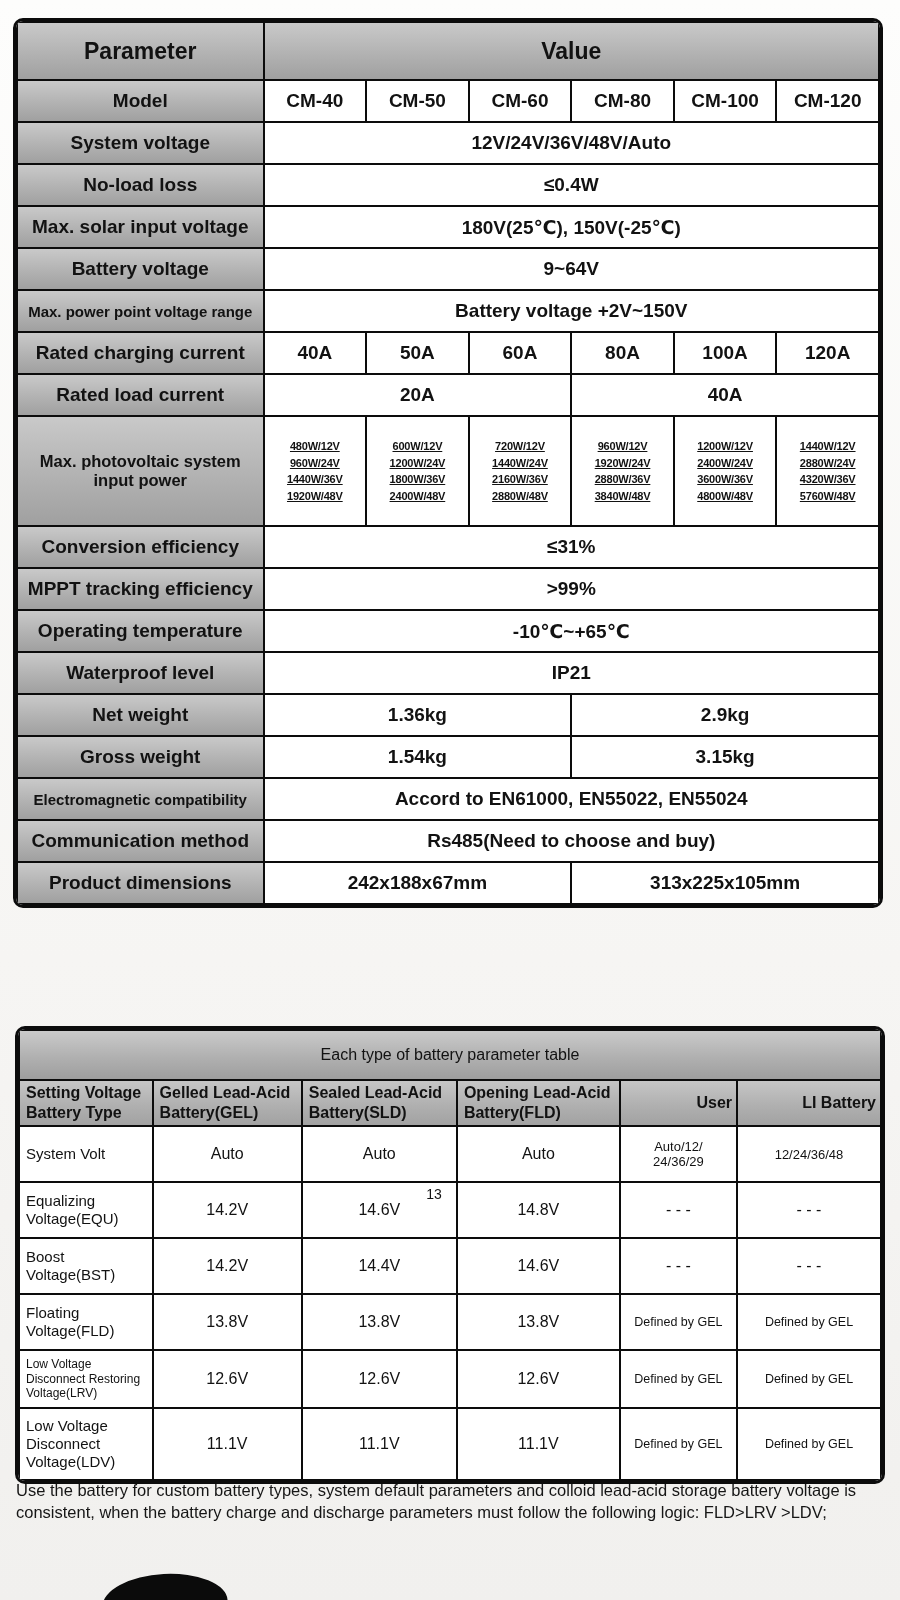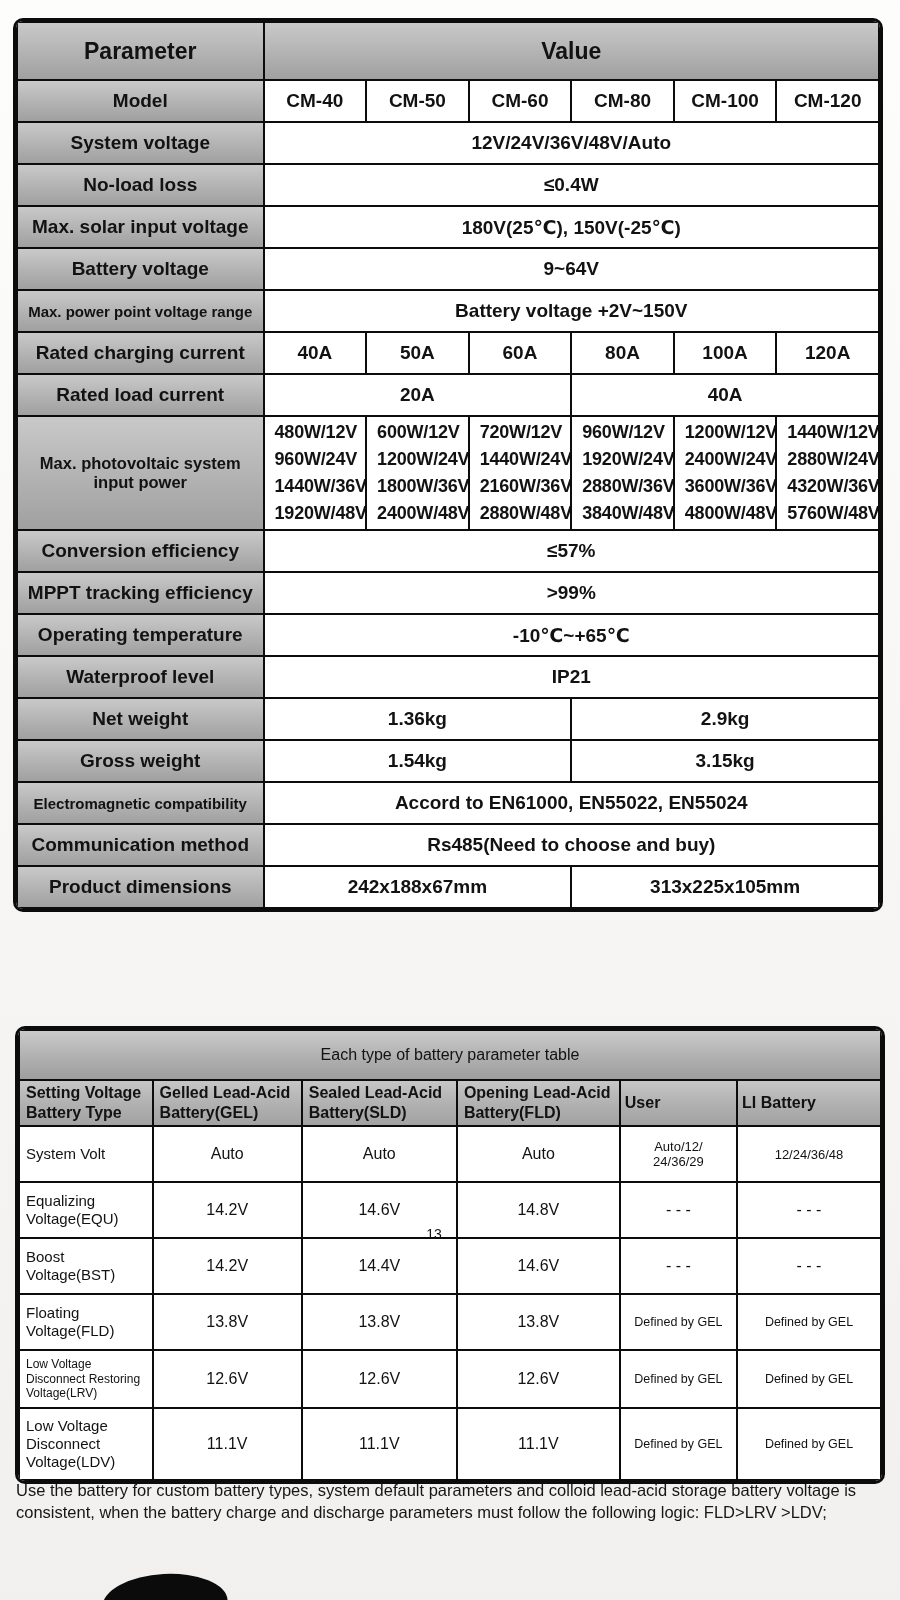--- a/index.html
+++ b/index.html
@@ -38,64 +38,64 @@
     background:linear-gradient(180deg,#c9c9c9 0%,#b2b2b2 55%,#a0a0a0 100%);
   }
   #spec .head { font-size:23px; }
   #spec .lbl-sm { font-size:15px;margin-top:48px; }
   #spec .lbl-md { font-size:16.5px; }
   tr.h-head td { height:58px; }
   tr.h-std td  { height:42px; }
   tr.h-pv td   { height:110px; }
   .pre { white-space:pre-line; }
   #spec .pv {
-    font-size:18px;
+    font-size:11px;
     line-height:1.5;
     letter-spacing:-0.2px;
     padding:2px 10px;
+    text-decoration:underline;
   }
 
   
   #battery td { font-size:16px; }
   .b-title {
     background:linear-gradient(180deg,#cacaca 0%,#b0b0b0 55%,#9e9e9e 100%);
     font-size:27px;
     font-weight:normal;
     height:50px;
   }
   tr.b-head td {
     background:linear-gradient(180deg,#c6c6c6 0%,#b0b0b0 55%,#a2a2a2 100%);
     font-size:14.5px;
     font-weight:bold;
     text-align:left;
     padding-left:6px;
     height:46px;
     line-height:1.25;
   }
-  tr.b-head td.ctr { text-align:left; padding-left:4px;margin-left:48px; }
+  tr.b-head td.ctr { text-align:right; padding-left:4px;margin-left:48px; }
   #battery .b-lbl {
     text-align:left;
     padding-left:6px;
     font-size:15px;
     line-height:1.2;
   }
   #battery .b-lbl-xs { font-size:12px; }
   #battery .sm { font-size:13px; }
   #battery .xs { font-size:12.5px; }
   tr.br1 td { height:56px; }
   tr.br2 td { height:56px; }
   tr.br3 td { height:58px; }
   tr.br4 td { height:72px; }
   .pos { position:relative; }
   .marker {
     position:absolute;
     top:3px; right:14px;
     font-size:14px;
     font-weight:normal;
-    margin-top:40px;
   }
 
   
   #footnote {
     position:absolute;
     left:16px; top:1480px;
     width:872px;
     font-size:16.5px;
     line-height:1.33;
     color:#161616;
@@ -199,21 +199,21 @@
 2400W/24V
 3600W/36V
 4800W/48V</td>
           <td class="pv pre">1440W/12V
 2880W/24V
 4320W/36V
 5760W/48V</td>
         </tr>
         <tr class="h-std">
           <td class="lbl">Conversion efficiency</td>
-          <td colspan="6">≤57%</td>
+          <td colspan="6">≤31%</td>
         </tr>
         <tr class="h-std">
           <td class="lbl">MPPT tracking efficiency</td>
           <td colspan="6">&gt;99%</td>
         </tr>
         <tr class="h-std">
           <td class="lbl">Operating temperature</td>
           <td colspan="6">-10℃~+65℃</td>
         </tr>
         <tr class="h-std">

